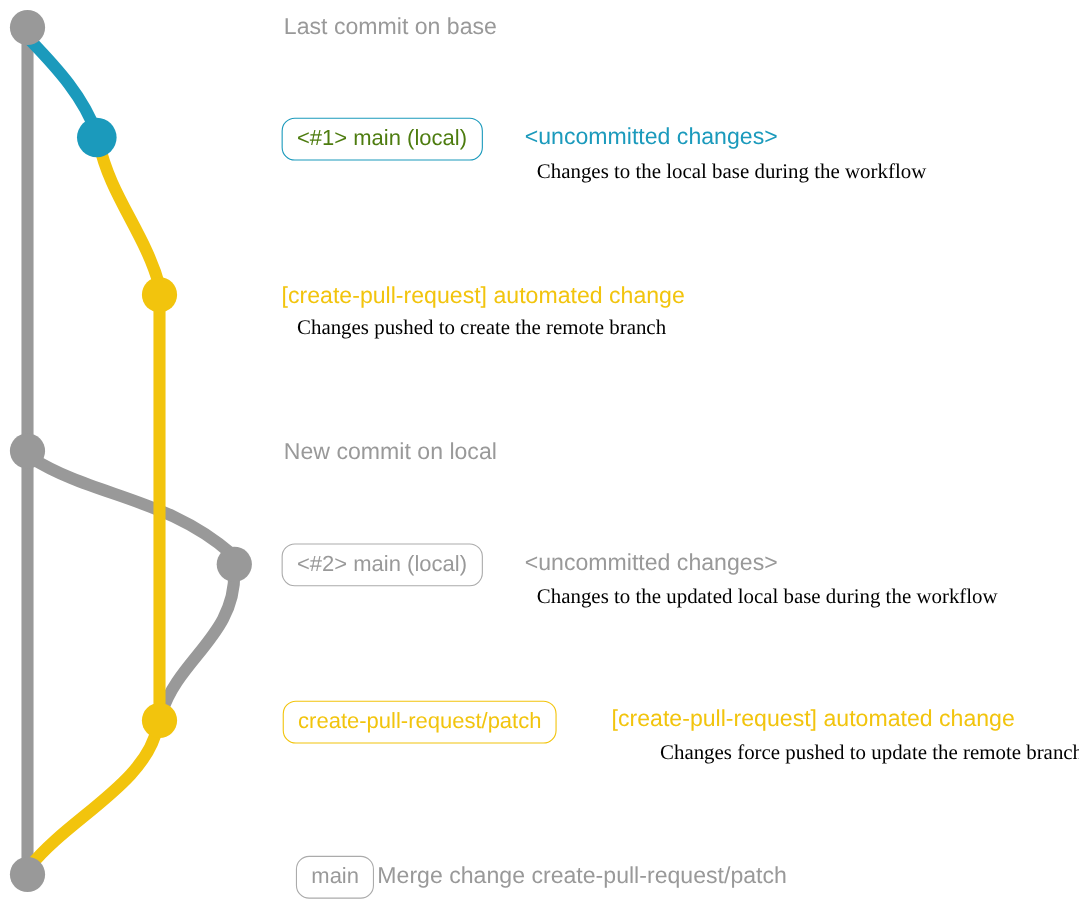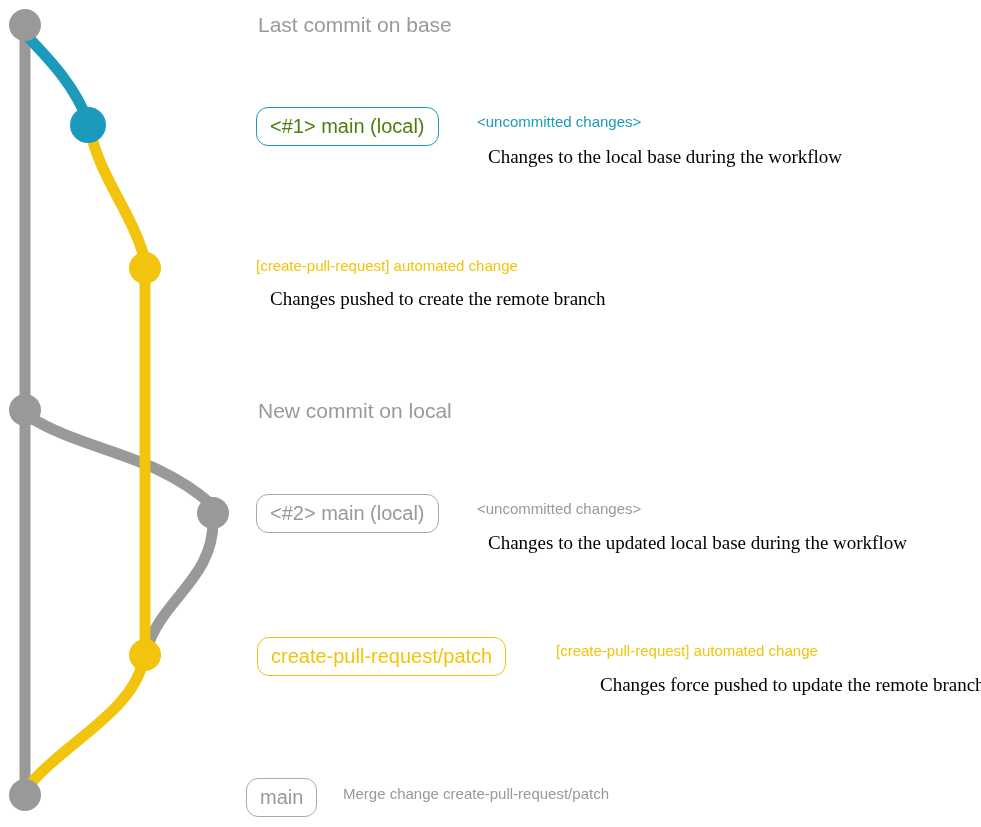--- a/index.html
+++ b/index.html
@@ -27,21 +27,21 @@
     font-size:20px;
     line-height:1.2;
     background:#ffffff;
     white-space:nowrap;
   }
   .tag-blue{color:#4d7c0f;border-color:#1B9ABC;}
   .tag-gray{color:#999999;border-color:#ABABAB;}
   .tag-yellow{color:#F2C40D;border-color:#F2C40D;}
   .heading{
     position:absolute;
-    font-size:15px;
+    font-size:21px;
     white-space:nowrap;
     text-align:right;
   }
   .heading-blue{color:#1B9ABC;}
   .heading-gray{color:#999999;}
   .heading-yellow{color:#F2C40D;}
   .desc{
     position:absolute;
     font-family:"Liberation Serif", serif;
     font-size:19px;
@@ -91,16 +91,16 @@
   <div class="note" style="left:258px;top:399px;">New commit on local</div>
 
   <div class="tag tag-gray" style="left:256px;top:494px;">&lt;#2&gt; main (local)</div>
   <div class="heading heading-gray" style="left:477px;top:500px;">&lt;uncommitted changes&gt;</div>
   <div class="desc" style="left:488px;top:532px;">Changes to the updated local base during the workflow</div>
 
   <div class="tag tag-yellow" style="left:257px;top:637px;">create-pull-request/patch</div>
   <div class="heading heading-yellow" style="left:556px;top:642px;">[create-pull-request] automated change</div>
   <div class="desc" style="left:600px;top:674px;">Changes force pushed to update the remote branch</div>
 
-  <div class="tag tag-gray" style="left:246px;top:778px;text-align:center;">main</div>
+  <div class="tag tag-gray" style="left:269px;top:778px;text-align:center;">main</div>
   <div class="heading heading-gray" style="left:343px;top:785px;">Merge change create-pull-request/patch</div>
 
 </div>
 
 </body></html>

